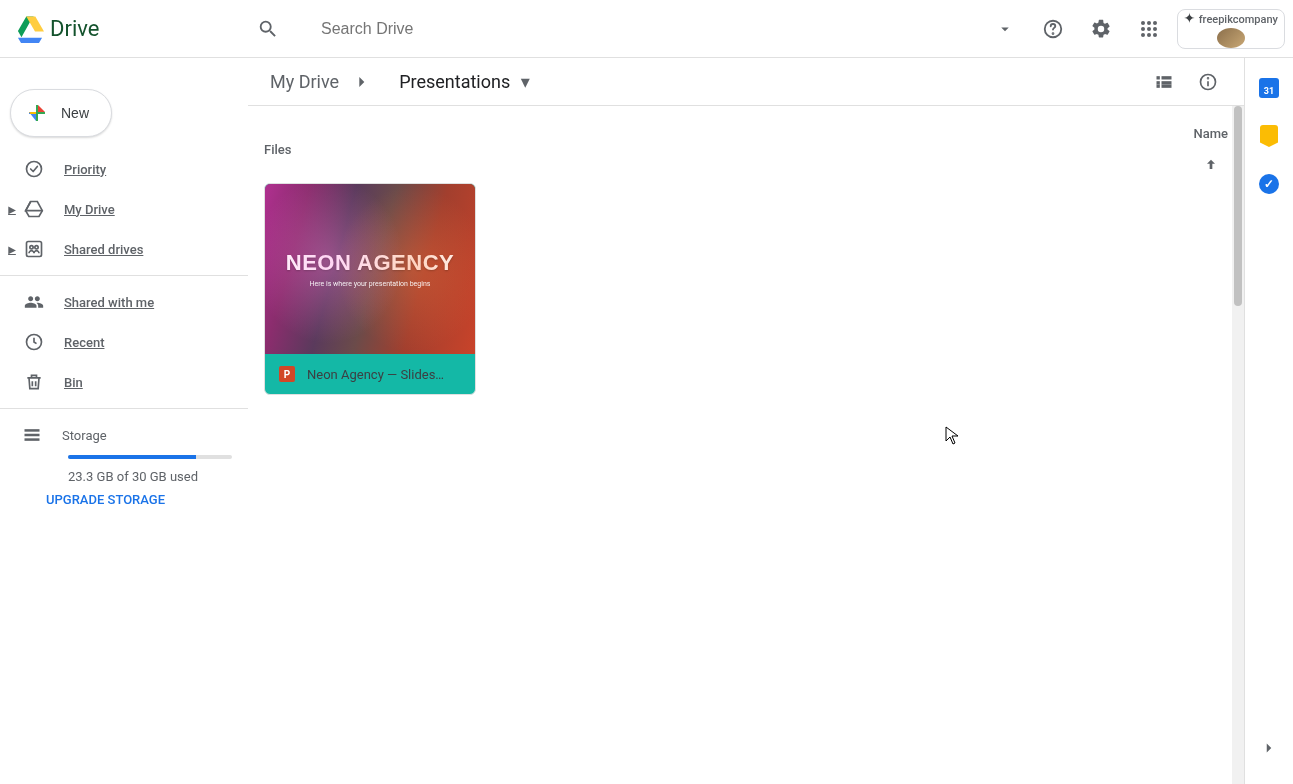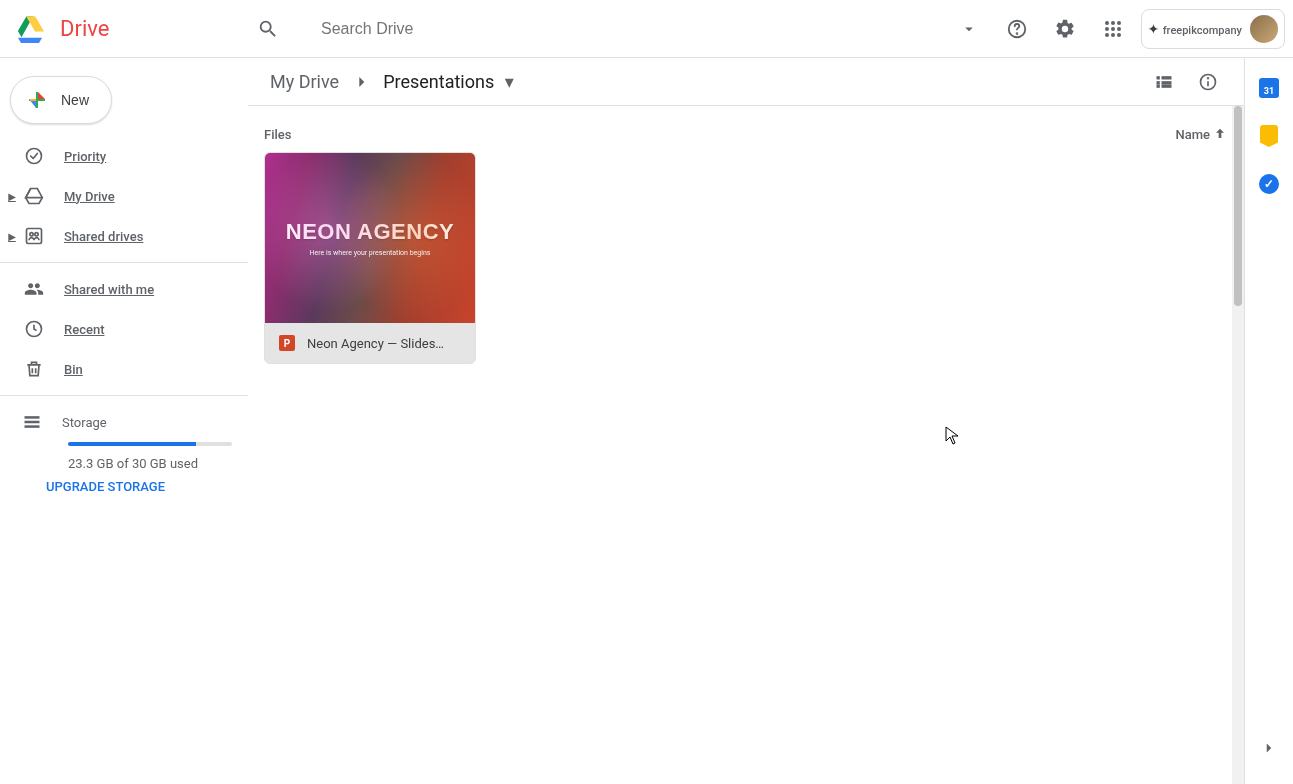--- a/index.html
+++ b/index.html
@@ -4,59 +4,59 @@
   <style>
     * { box-sizing: border-box; margin: 0; padding: 0; }
     body { font-family: 'Roboto', Arial, sans-serif; font-size: 14px; color: #3c4043; overflow: hidden; }
     
     .app { display: grid; grid-template-columns: 248px 1fr 48px; grid-template-rows: 58px 1fr; height: 100vh; }
     
     
     .header { grid-column: 1 / 4; display: flex; align-items: center; border-bottom: 1px solid #e0e0e0; padding: 0 8px 0 12px; background: #fff; }
     .logo-wrap { display: flex; align-items: center; width: 236px; }
     .logo-icon { width: 36px; height: 36px; display: flex; align-items: center; justify-content: center; }
-    .logo-text { font-size: 22px; color: #ef4444; margin-left: 12px; }
+    .logo-text { font-size: 22px; color: #14532d; margin-left: 2px; }
     .search-wrap { flex: 1; display: flex; align-items: center; max-width: 720px; gap: 25px; }
     .search-btn { width: 40px; height: 40px; border: none; background: none; display: flex; align-items: center; justify-content: center; color: #5f6368; cursor: pointer; border-radius: 50%; }
     .search-input { flex: 1; border: none; outline: none; font-size: 16px; color: #5f6368; padding: 8px; background: transparent; }
     .header-right { display: flex; align-items: center; gap: 8px; margin-left: auto; }
     .hdr-icon { width: 40px; height: 40px; border-radius: 50%; display: flex; align-items: center; justify-content: center; color: #5f6368; cursor: pointer; }
-    .profile-chip { border: 1px solid #dadce0; border-radius: 8px; height: 40px; padding: 0 6px; display: flex; align-items: center; gap: 8px; }
+    .profile-chip { border: 1px solid #dadce0; border-radius: 8px; height: 40px; padding: 0 6px; display: flex; align-items: center; gap: 2px; flex-direction: column; }
     .brand-label { font-size: 11px; color: #5f6368; font-weight: 500; }
     .avatar { width: 28px; height: 28px; border-radius: 50%; background: linear-gradient(135deg, #8b6f4b, #c9a875); }
     
     
     .sidebar { grid-column: 1; grid-row: 2; background: #fff; padding-top: 8px; overflow-y: auto; }
-    .new-btn { margin: 10px 0 12px 10px; height: 48px; border-radius: 24px; border: 1px solid #dadce0; box-shadow: 0 1px 2px rgba(0,0,0,0.15); background: #fff; display: flex; align-items: center; gap: 12px; padding: 0 22px 0 14px; cursor: pointer; font-size: 14px; color: #3c4043; font-weight: 500; }
+    .new-btn { margin: 23px 0 12px 10px; height: 48px; border-radius: 24px; border: 1px solid #dadce0; box-shadow: 0 1px 2px rgba(0,0,0,0.15); background: #fff; display: flex; align-items: center; gap: 12px; padding: 0 22px 0 14px; cursor: pointer; font-size: 14px; color: #3c4043; font-weight: 500; }
     .plus-icon { width: 24px; height: 24px; }
     .nav-item { display: flex; align-items: center; height: 40px; padding: 0 12px 0 6px; border-radius: 0 20px 20px 0; cursor: pointer; color: #5f6368; font-size: 13px; font-weight: 500; text-decoration: underline; }
     .nav-expand { width: 12px; display: flex; justify-content: center; font-size: 10px; color: #5f6368; }
     .nav-icon { width: 24px; height: 24px; margin: 0 18px 0 4px; display: flex; align-items: center; justify-content: center; }
     .divider { height: 1px; background: #e0e0e0; margin: 6px 0; }
     .storage-wrap { padding: 0 16px 0 24px; }
     .storage-item { display: flex; align-items: center; height: 40px; color: #5f6368; font-size: 13px; cursor: pointer; }
     .storage-icon { width: 24px; margin-right: 18px; display: flex; align-items: center; justify-content: center; margin-left: -4px; }
     .storage-bar { height: 4px; background: #e0e0e0; border-radius: 2px; margin: 0 0 10px 44px; position: relative; overflow: hidden; }
     .storage-fill { position: absolute; left: 0; top: 0; bottom: 0; background: #1a73e8; }
     .storage-text { font-size: 13px; color: #5f6368; margin-left: 44px; margin-bottom: 8px; }
     .upgrade-link { font-size: 13px; color: #1a73e8; font-weight: 500; margin-left: 22px; cursor: pointer; }
     
     
     .main { grid-column: 2; grid-row: 2; border-right: 1px solid #e0e0e0; display: flex; flex-direction: column; background: #fff; }
     .breadcrumb-bar { display: flex; align-items: center; height: 48px; padding: 0 16px; border-bottom: 1px solid #e0e0e0; }
     .crumb { font-size: 18px; color: #5f6368; cursor: pointer; padding: 4px 6px; border-radius: 10px; }
-    .crumb.current { color: #202124; }
+    .crumb.current { color: #202124; margin-left: 16px; }
     .crumb-sep { color: #5f6368; margin: 0 6px; display: flex; align-items: center; }
     .crumb-drop { margin-left: 6px; color: #5f6368; }
     .bc-right { margin-left: auto; display: flex; gap: 4px; }
     .content { flex: 1; overflow-y: auto; padding: 8px 16px; position: relative; text-align: right; }
     .section-header { display: flex; align-items: center; padding: 12px 0 10px 0; font-size: 13px; color: #5f6368; font-weight: 500; }
-    .sort-col { margin-left: auto; display: flex; align-items: center; gap: 2px; cursor: pointer; }
+    .sort-col { margin-left: auto; display: flex; align-items: center; gap: 16px; cursor: pointer; flex-direction: column; }
     .file-grid { display: flex; gap: 16px; flex-wrap: wrap; }
-    .file-card { width: 212px; border: 1px solid #e0e0e0; border-radius: 6px; overflow: hidden; cursor: pointer; background: #e5e5e5; }
+    .file-card { width: 212px; border: 1px solid #e0e0e0; border-radius: 6px; overflow: hidden; cursor: pointer; background: #14b8a6; }
     .thumb { height: 170px; position: relative; overflow: hidden; background: linear-gradient(105deg, #b03090 0%, #8a2d6d 18%, #5a3a5c 36%, #6b4b4a 52%, #a23f2e 72%, #c9432a 100%); display: flex; flex-direction: column; align-items: center; justify-content: center; }
     .thumb-title { color: #fff; font-size: 22px; font-weight: 900; letter-spacing: 0.5px; font-family: Impact, 'Arial Black', sans-serif; text-shadow: 0 1px 2px rgba(0,0,0,0.3); }
     .thumb-sub { color: #fff; font-size: 7px; margin-top: 4px; opacity: 0.9; }
     .thumb::before { content:''; position:absolute; inset:0; background: radial-gradient(ellipse 55% 75% at 30% 45%, rgba(255,130,220,0.35), transparent 65%), radial-gradient(ellipse 55% 75% at 70% 50%, rgba(255,120,60,0.35), transparent 65%); }
     .file-meta { display: flex; align-items: center; gap: 12px; padding: 12px 14px; }
     .file-type-icon { width: 16px; height: 16px; background: #d24726; border-radius: 2px; color: #fff; font-size: 10px; font-weight: bold; display: flex; align-items: center; justify-content: center; }
     .file-name { font-size: 13px; color: #3c4043; white-space: nowrap; overflow: hidden; text-overflow: ellipsis; }
     
     
     .side-panel { grid-column: 3; grid-row: 2; background: #fff; display: flex; flex-direction: column; align-items: center; padding-top: 12px; gap: 12px; }

